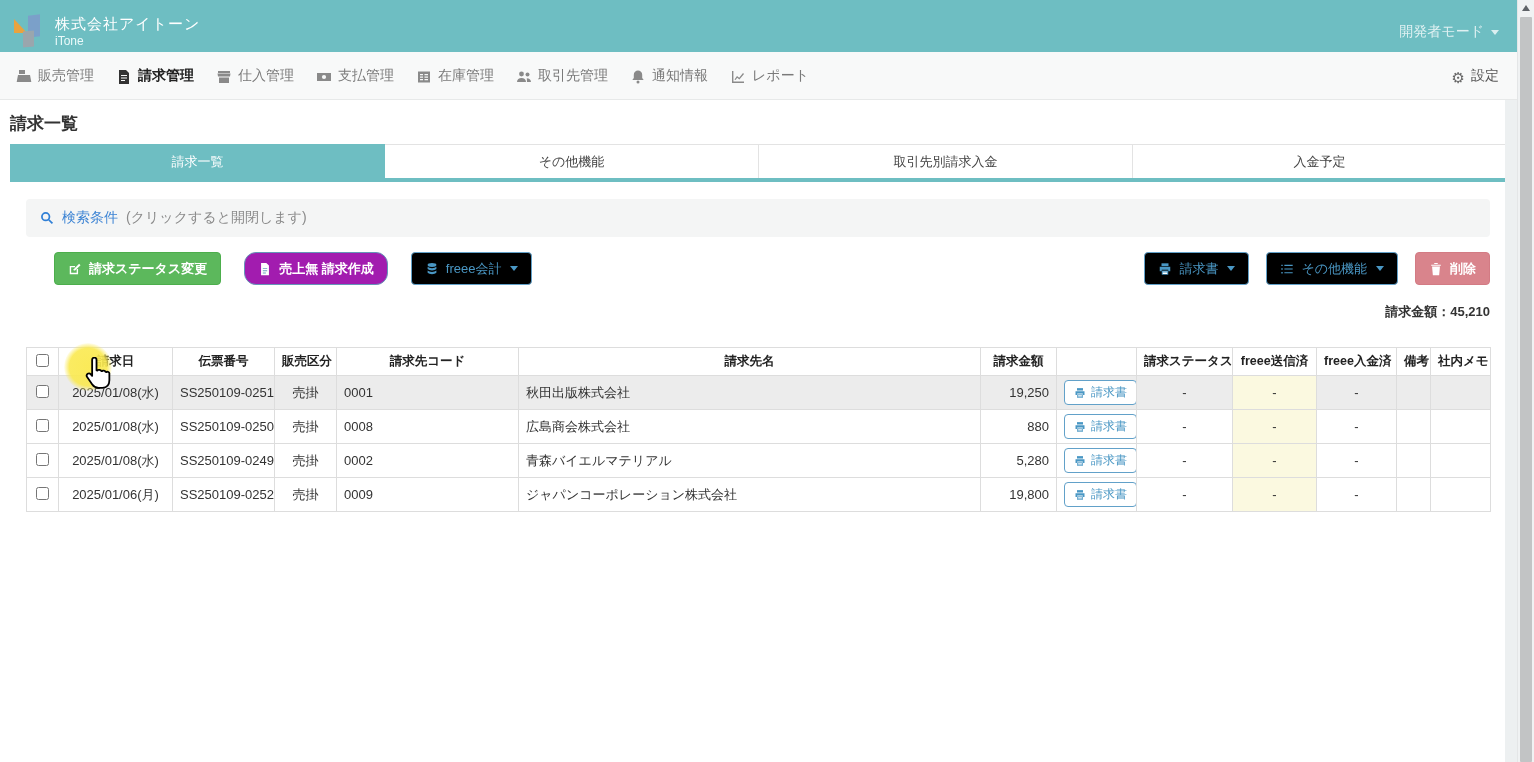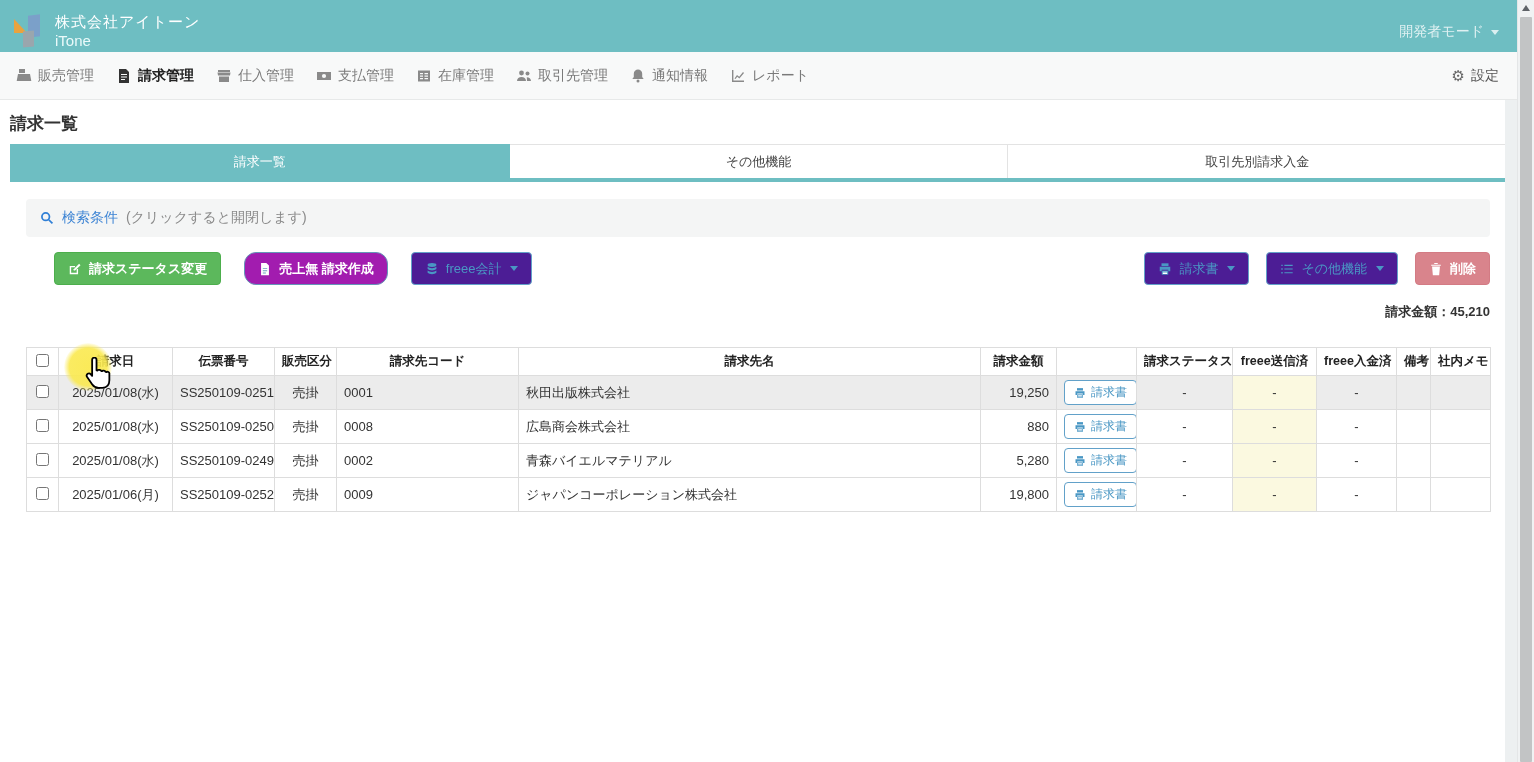--- a/index.html
+++ b/index.html
@@ -7,28 +7,28 @@
   body { font-family:"Liberation Sans","DejaVu Sans",sans-serif; background:#ffffff; color:#333; position:relative; }
 
   
   .app-header { position:absolute; top:0; left:0; width:1517px; height:64px; background:#6ebec2; display:flex; align-items:center; padding:0 18px 0 14px; }
   .logo { width:30px; height:34px; position:relative; margin-right:11px; }
   .logo .l-orange { position:absolute; left:0; top:4px; width:0; height:0; border-left:13px solid #e9a33f; border-top:14px solid transparent; }
   .logo .l-blue { position:absolute; left:14px; top:0; width:12px; height:22px; background:#7ba0c9; transform:skewY(-6deg); }
   .logo .l-gray { position:absolute; left:9px; top:16px; width:11px; height:16px; background:#9aa6ad; transform:skewY(-6deg); }
   .brand-text { display:flex; flex-direction:column; justify-content:center; line-height:1.25; }
   .brand-company { color:#ffffff; font-size:15px; letter-spacing:1px; }
-  .brand-product { color:#eafafa; font-size:15px; }
+  .brand-product { color:#eafafa; font-size:12px; }
   .header-right { margin-left:auto; display:flex; align-items:center; gap:7px; color:rgba(255,255,255,.78); font-size:14px; cursor:pointer; }
   .caret { display:inline-block; width:0; height:0; border-left:4px solid transparent; border-right:4px solid transparent; border-top:5px solid currentColor; vertical-align:middle; }
   .caret-light { border-top-color:rgba(255,255,255,.75); }
 
   
   .nav-bar { position:absolute; top:52px; left:0; width:1517px; height:48px; background:#f8f9f9; border-bottom:1px solid #e7e9e9; display:flex; align-items:center; padding:0 18px 0 16px; }
-  .nav-item { display:flex; align-items:center; gap:6px; margin-right:22px; color:#7a7a7a; font-size:14px; cursor:pointer; white-space:nowrap; }
+  .nav-item { display:flex; align-items:flex-end; gap:6px; margin-right:22px; color:#7a7a7a; font-size:14px; cursor:pointer; white-space:nowrap; }
   .nav-item svg { width:16px; height:16px; fill:#8a8a8a; }
   .nav-item.active { color:#222; font-weight:bold; }
   .nav-item.active svg { fill:#333; }
   .nav-settings { margin-left:auto; margin-right:0; color:#555; }
   .nav-settings .gear { font-size:15px; color:#666; line-height:1; }
 
   
   .page-title { position:absolute; top:112px; left:10px; font-size:17px; color:#333; }
 
   .tabs { position:absolute; top:144px; left:10px; width:1497px; display:flex; border-bottom:4px solid #6ebec2; }
@@ -37,21 +37,21 @@
   .tab.active { background:#6ebec2; border-color:#6ebec2; color:#ffffff; }
 
   .content { position:absolute; top:182px; left:10px; width:1497px; height:580px; background:#ffffff; padding:17px 17px 0 16px; }
 
   .search-bar { height:38px; background:#f4f5f5; border-radius:4px; display:flex; align-items:center; padding:0 14px; gap:8px; font-size:14px; cursor:pointer; }
   .search-bar svg { width:14px; height:14px; stroke:#2f7fd6; }
   .search-label { color:#3d84d4; }
   .search-hint { color:#8a8a8a; }
 
   .toolbar { margin-top:15px; display:flex; align-items:center;padding-left:28px; }
-  .btn { height:33px; border-radius:4px; font-size:13px; font-weight:bold; display:inline-flex; align-items:center; gap:7px; padding:0 13px; cursor:pointer; border:1px solid transparent; background:#4c1d95; white-space:nowrap; }
+  .btn { height:33px; border-radius:4px; font-size:13px; font-weight:bold; display:inline-flex; align-items:center; gap:7px; padding:0 13px; cursor:pointer; border:1px solid transparent; background:#000000; white-space:nowrap; }
   .btn svg { width:14px; height:14px; }
   .btn-green { background:#5cb85c; border-color:#4cae4c; color:#fff; margin-right:23px; }
   .btn-green svg { fill:#fff; }
   .btn-steel { background:#a21caf; border-color:#6496b8; color:#fff; margin-right:23px;border-radius:12px; }
   .btn-steel svg { fill:#fff; }
   .btn-outline { border-color:#62a1c9; color:#4a97c4; font-weight:normal; }
   .btn-outline svg { fill:#4a97c4; }
   .btn-outline .caret { border-top-color:#4a97c4; margin-left:2px; }
   .toolbar-right { margin-left:auto; display:flex; align-items:center; gap:17px; }
   .btn-danger { background:#d9848c; border-color:#d37b84; color:#fff; }
@@ -167,20 +167,21 @@
     <span>設定</span>
   </div>
 </nav>
 
 <h1 class="page-title">請求一覧</h1>
 
 <div class="tabs">
   <div class="tab active">請求一覧</div>
   <div class="tab">その他機能</div>
   <div class="tab">取引先別請求入金</div>
+  <div class="tab">入金予定</div>
 </div>
 
 <main class="content">
 
   <div class="search-bar">
     <svg viewBox="0 0 16 16" fill="none">
         <circle cx="6.5" cy="6.5" r="4.3" stroke-width="2"></circle>
         <line x1="10" y1="10" x2="14.2" y2="14.2" stroke-width="2" stroke="#2f7fd6"></line>
       </svg>
     <span class="search-label">検索条件</span>

